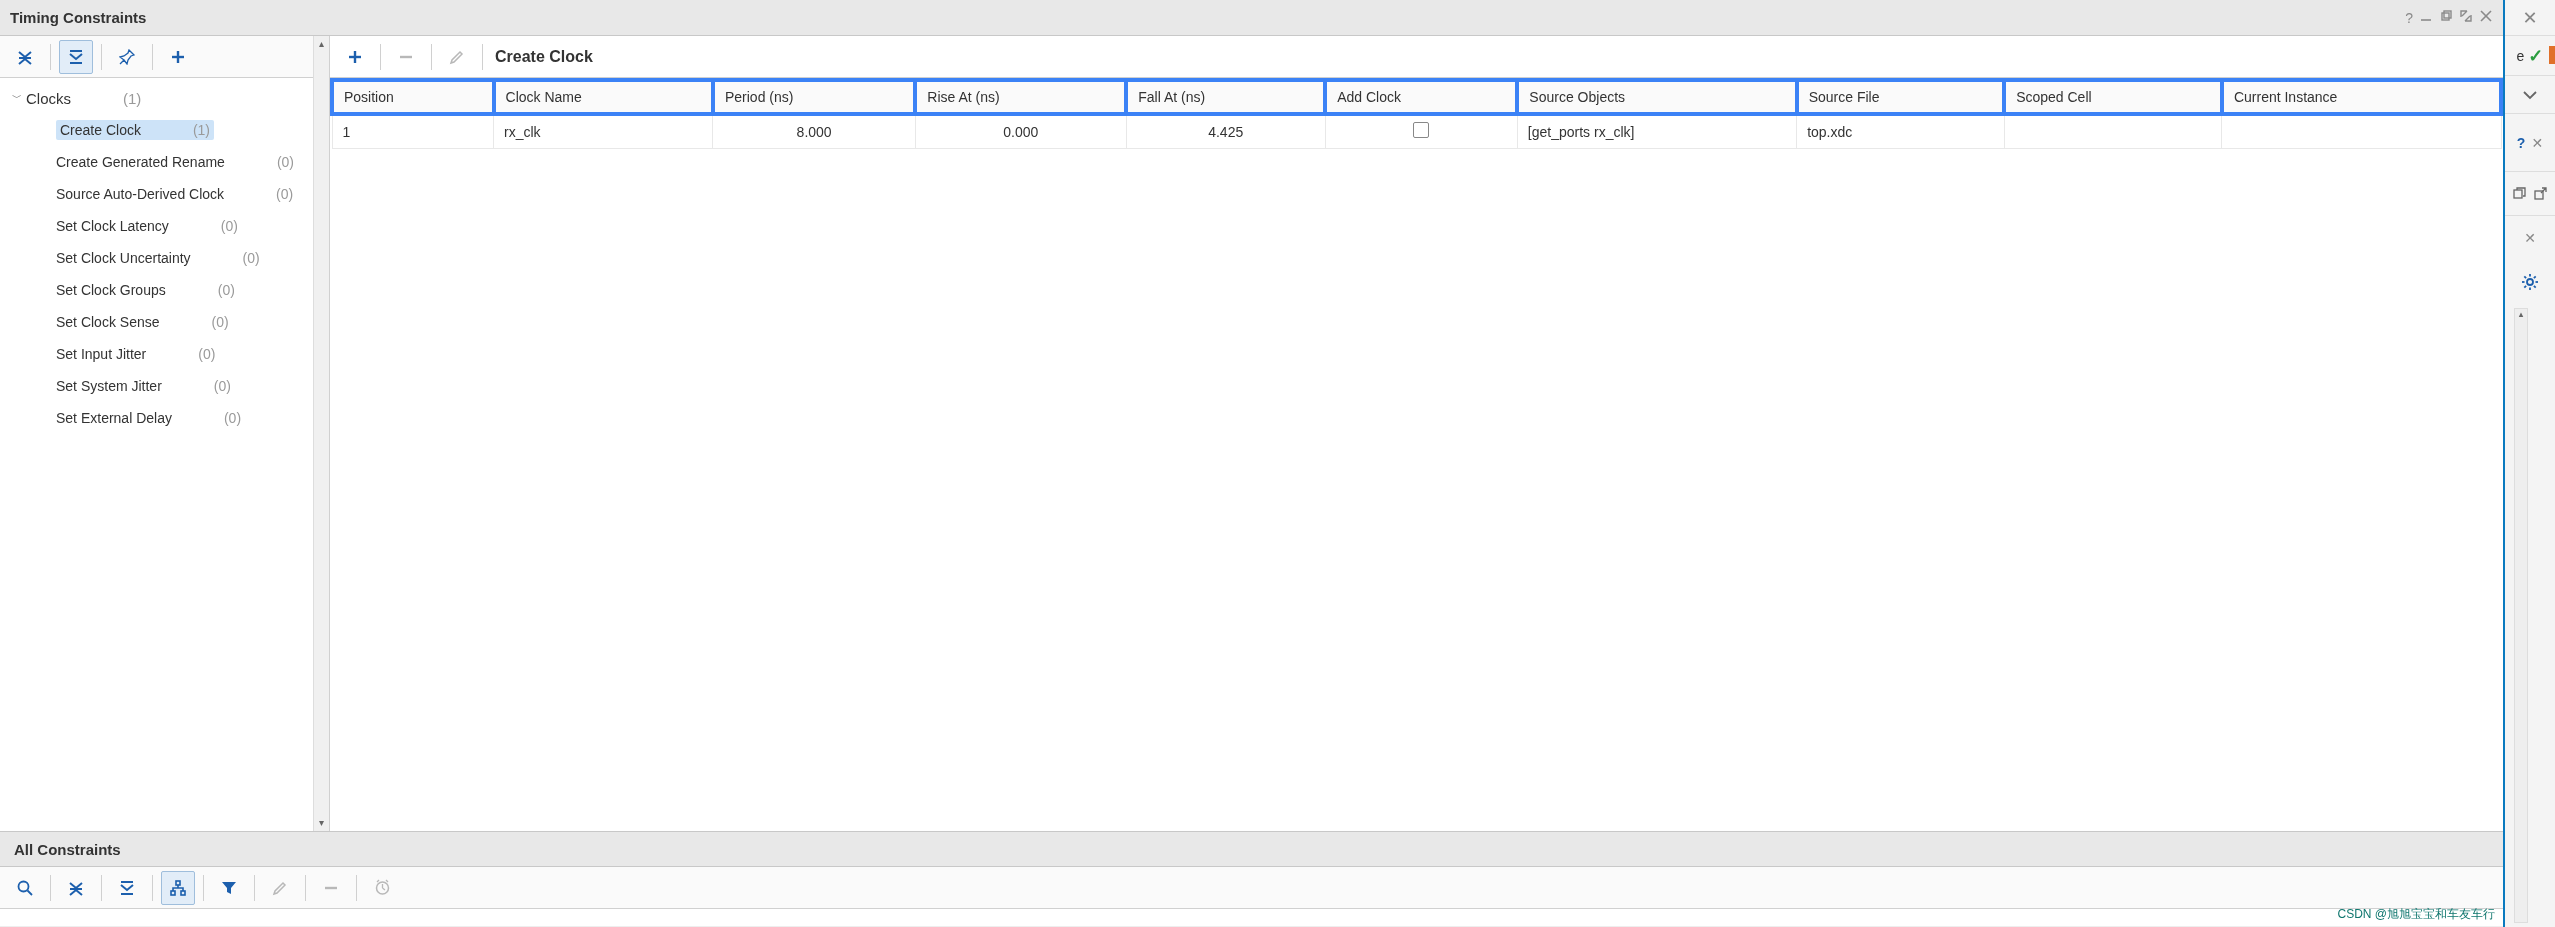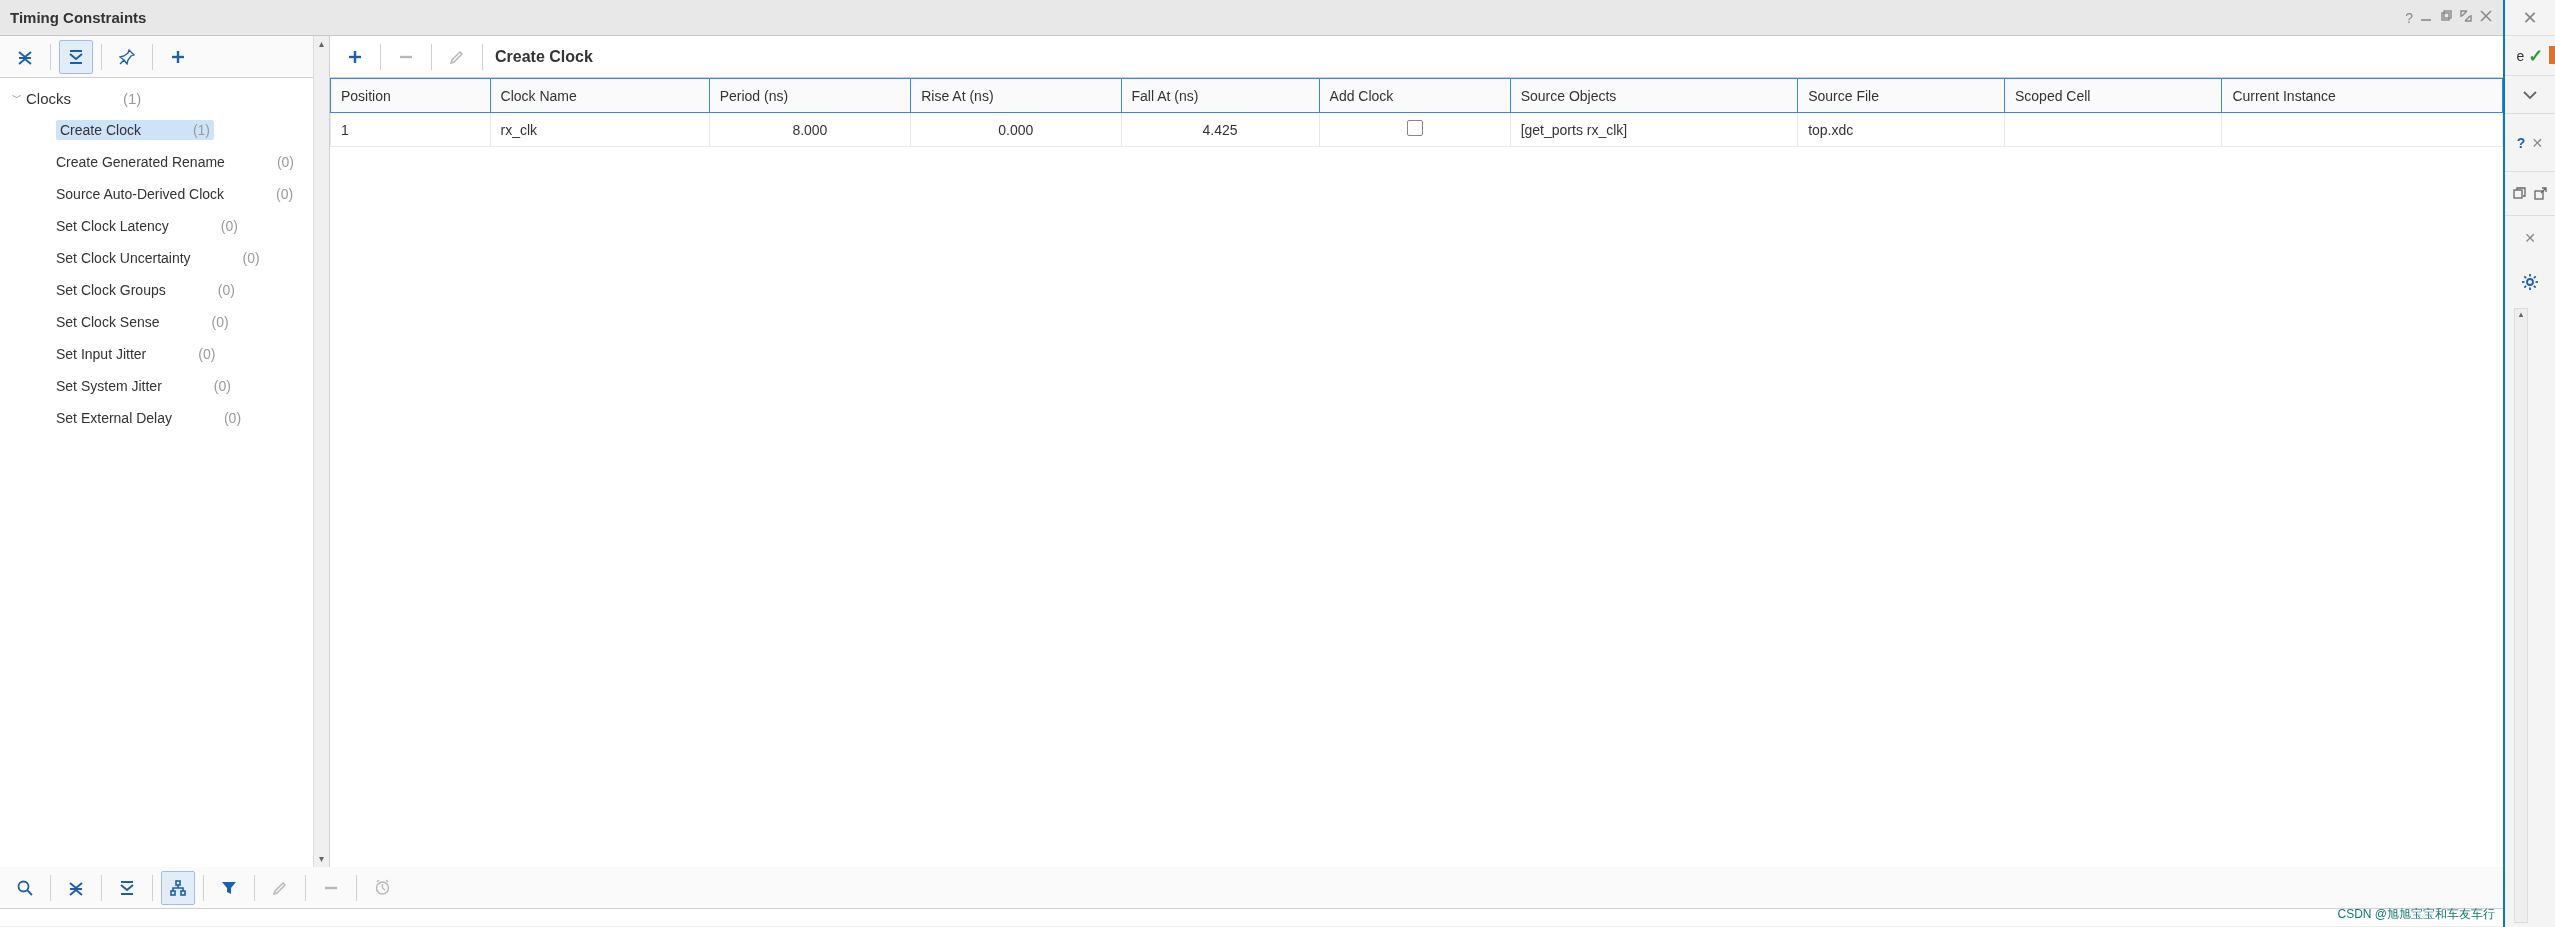--- a/index.html
+++ b/index.html
@@ -37,21 +37,21 @@
   .tree-row .count { color: #9a9a9a; margin-left: 4px; }
   .tree-row.selected .label-wrap { background: #cde3f8; border-radius: 2px; padding: 2px 4px; }
   .label-wrap { display: inline-flex; align-items: center; gap: 48px; }
 
   .detail-pane { flex: 1 1 auto; display: flex; flex-direction: column; min-width: 0; }
   .detail-toolbar { height: 42px; border-bottom: 1px solid #d0d0d0; display: flex; align-items: center; padding: 0 8px; gap: 4px; }
   .detail-title { font-weight: bold; font-size: 16px; margin-left: 4px; }
 
   .table-wrap { flex: 1; overflow: auto; }
   table { border-collapse: collapse; width: 100%; }
-  th { background: #fafafa; border: 1px solid #3b82f6; padding: 6px 10px; font-weight: normal; font-size: 14px; text-align: left; white-space: nowrap; height: 34px; }
+  th { background: #fafafa; border: 4px solid #3b82f6; padding: 6px 10px; font-weight: normal; font-size: 14px; text-align: left; white-space: nowrap; height: 34px; }
   td { border: 1px solid #e8e8e8; padding: 6px 10px; white-space: nowrap; height: 34px; }
   td.num { text-align: center; }
   td.center { text-align: center; }
   .chk { width: 16px; height: 16px; border: 1.5px solid #888; border-radius: 2px; display: inline-block; }
   .hint-row td { font-style: italic; color: #555; border-right: none; border-left: 1px solid #e8e8e8; }
 
   
   .bottom-header { background: #e8e8e8; border-top: 1px solid #c8c8c8; border-bottom: 1px solid #c8c8c8; height: 36px; display: flex; align-items: center; padding: 0 14px; }
   .bottom-header .title { font-weight: bold; font-size: 15px; }
   .bottom-toolbar { height: 42px; background: #fafafa; border-bottom: 1px solid #d0d0d0; display: flex; align-items: center; padding: 0 8px; gap: 4px; }
@@ -275,20 +275,23 @@
                 <td>top.xdc</td>
                 <td></td>
                 <td></td>
               </tr>
             </tbody>
           </table>
         </div>
       </div>
     </div>
 
+    <div class="bottom-header">
+      <span class="title">All Constraints</span>
+    </div>
     <div class="bottom-toolbar">
       <div class="tbtn">
         <svg width="18" height="18" viewBox="0 0 18 18">
             <circle cx="7.5" cy="7.5" r="5" fill="none" stroke="#1c5fad" stroke-width="1.8"></circle>
             <line x1="11.5" y1="11.5" x2="16" y2="16" stroke="#1c5fad" stroke-width="1.8"></line>
           </svg>
       </div>
       <div class="vdiv"></div>
       <div class="tbtn">
         <svg width="18" height="18" viewBox="0 0 18 18">

